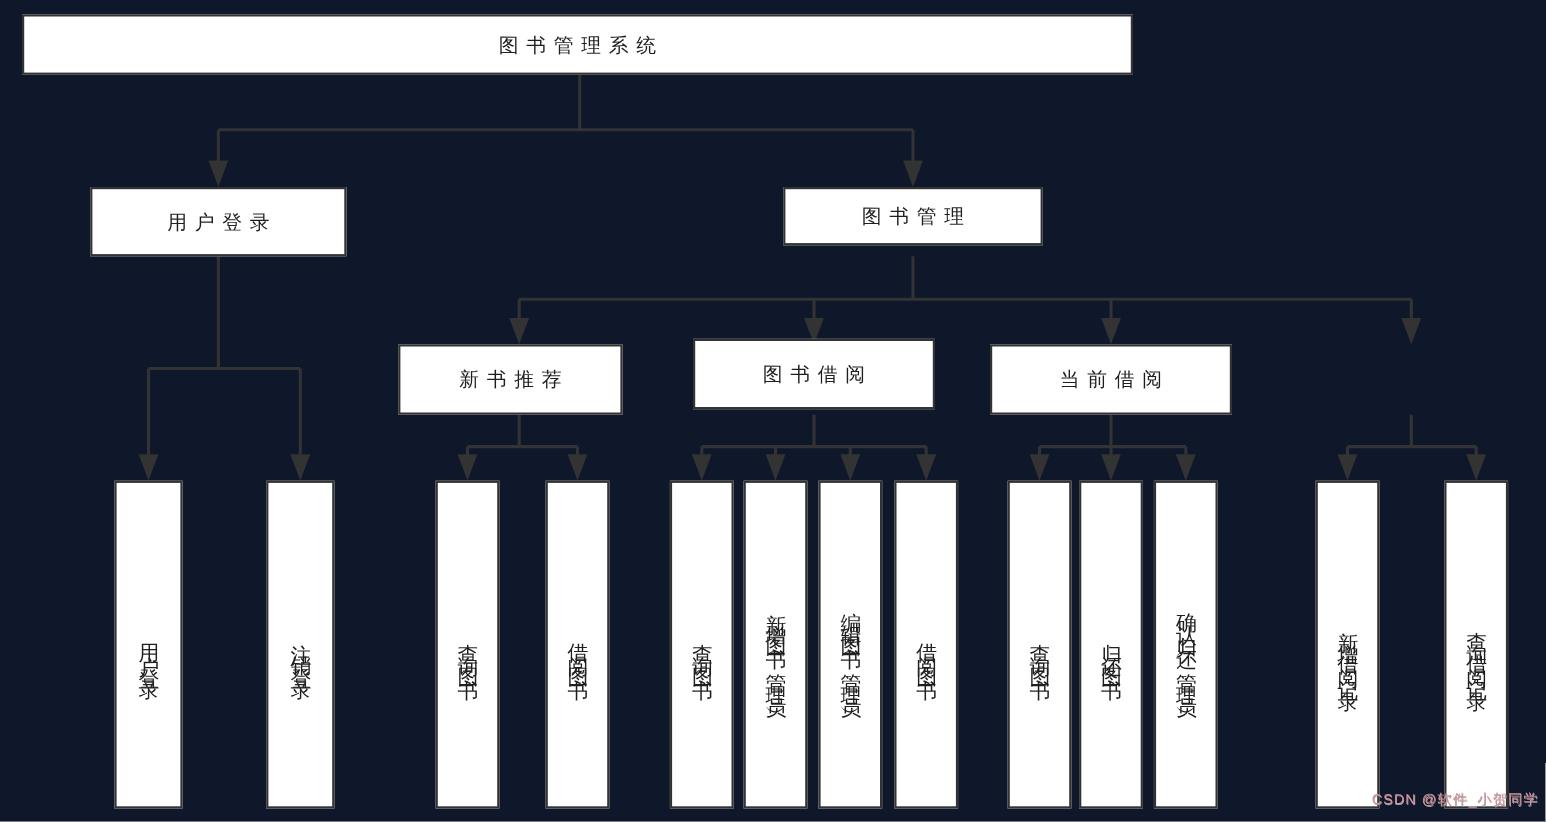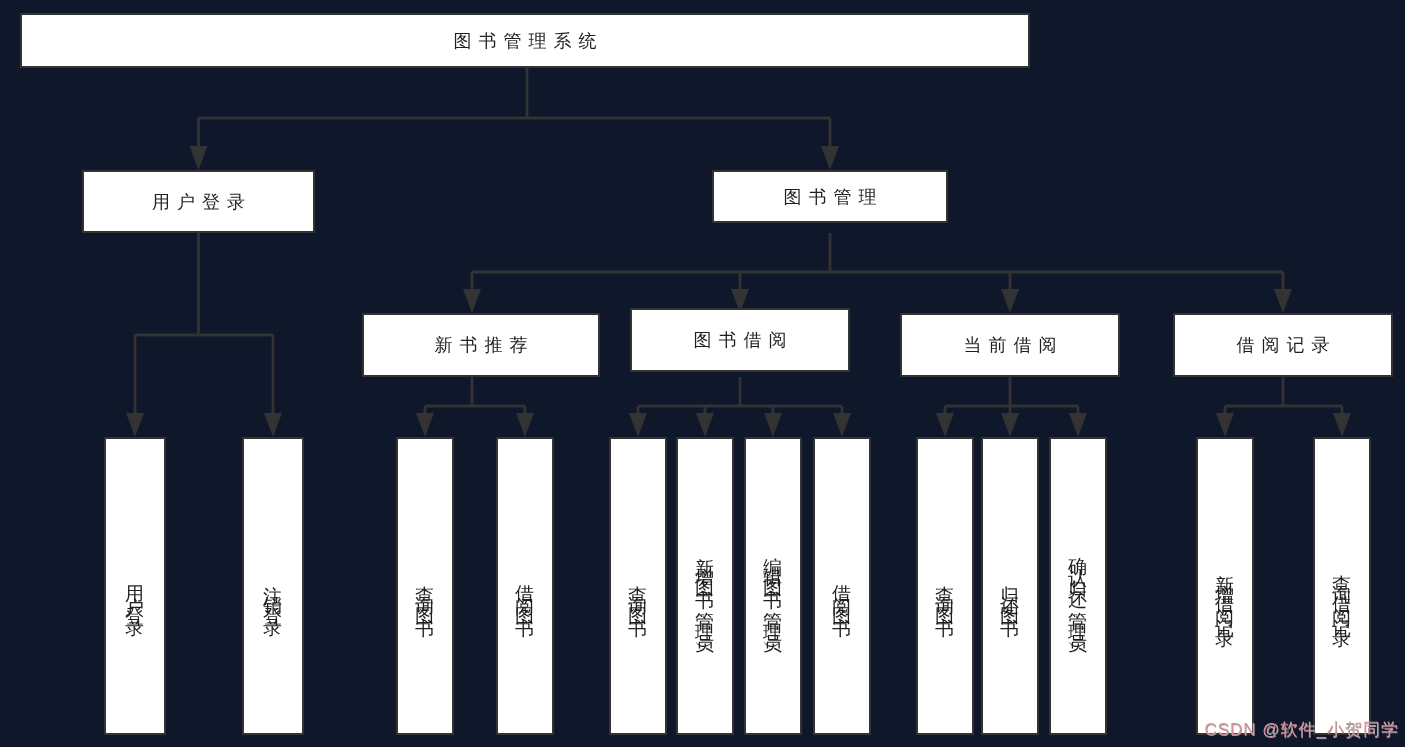--- a/index.html
+++ b/index.html
@@ -22,21 +22,21 @@
     letter-spacing:11px;
     padding-top:11px;
     line-height:1;
   }
   
   .n-root{left:20px;top:13px;width:1010px;height:55px;}
   
   .n-user-login{left:82px;top:170px;width:233px;height:63px;}
   .n-book-mgmt{left:712px;top:170px;width:236px;height:53px;}
   
-  .n-new-book{left:362px;top:313px;width:238px;height:64px;}
+  .n-new-book{left:362px;top:313px;width:204px;height:64px;}
   .n-book-borrow{left:630px;top:308px;width:220px;height:64px;}
   .n-current-borrow{left:900px;top:313px;width:220px;height:64px;}
   .n-borrow-records{left:1173px;top:313px;width:220px;height:64px;}
   
   .leaf{top:437px;height:298px;}
   .l-1{left:104px;width:62px;}
   .l-2{left:242px;width:62px;}
   .l-3{left:396px;width:58px;}
   .l-4{left:496px;width:58px;}
   .l-5{left:609px;width:58px;}
@@ -44,21 +44,21 @@
   .l-7{left:744px;width:58px;}
   .l-8{left:813px;width:58px;}
   .l-9{left:916px;width:58px;}
   .l-10{left:981px;width:58px;}
   .l-11{left:1049px;width:58px;}
   .l-12{left:1196px;width:58px;}
   .l-13{left:1313px;width:58px;}
   .watermark{
     position:absolute;
     right:6px;top:718px;
-    font-size:17px;
+    font-size:13px;
     color:#d9919b;
     text-shadow:0.5px 0.5px 0 #9a9a9a;
     letter-spacing:1px;
     z-index:3;
     white-space:nowrap;
   }
 </style>
 </head>
 <body>
 
@@ -96,21 +96,20 @@
   </svg>
 
   <div class="node h n-root">图书管理系统</div>
 
   <div class="node h n-user-login">用户登录</div>
   <div class="node h n-book-mgmt">图书管理</div>
 
   <div class="node h n-new-book">新书推荐</div>
   <div class="node h n-book-borrow">图书借阅</div>
   <div class="node h n-current-borrow">当前借阅</div>
-  <div class="node h n-borrow-records">借阅记录</div>
 
   <div class="node v leaf l-1">用户登录</div>
   <div class="node v leaf l-2">注销登录</div>
 
   <div class="node v leaf l-3">查询图书</div>
   <div class="node v leaf l-4">借阅图书</div>
 
   <div class="node v leaf l-5">查询图书</div>
   <div class="node v leaf l-6">新增图书（管理员）</div>
   <div class="node v leaf l-7">编辑图书（管理员）</div>

